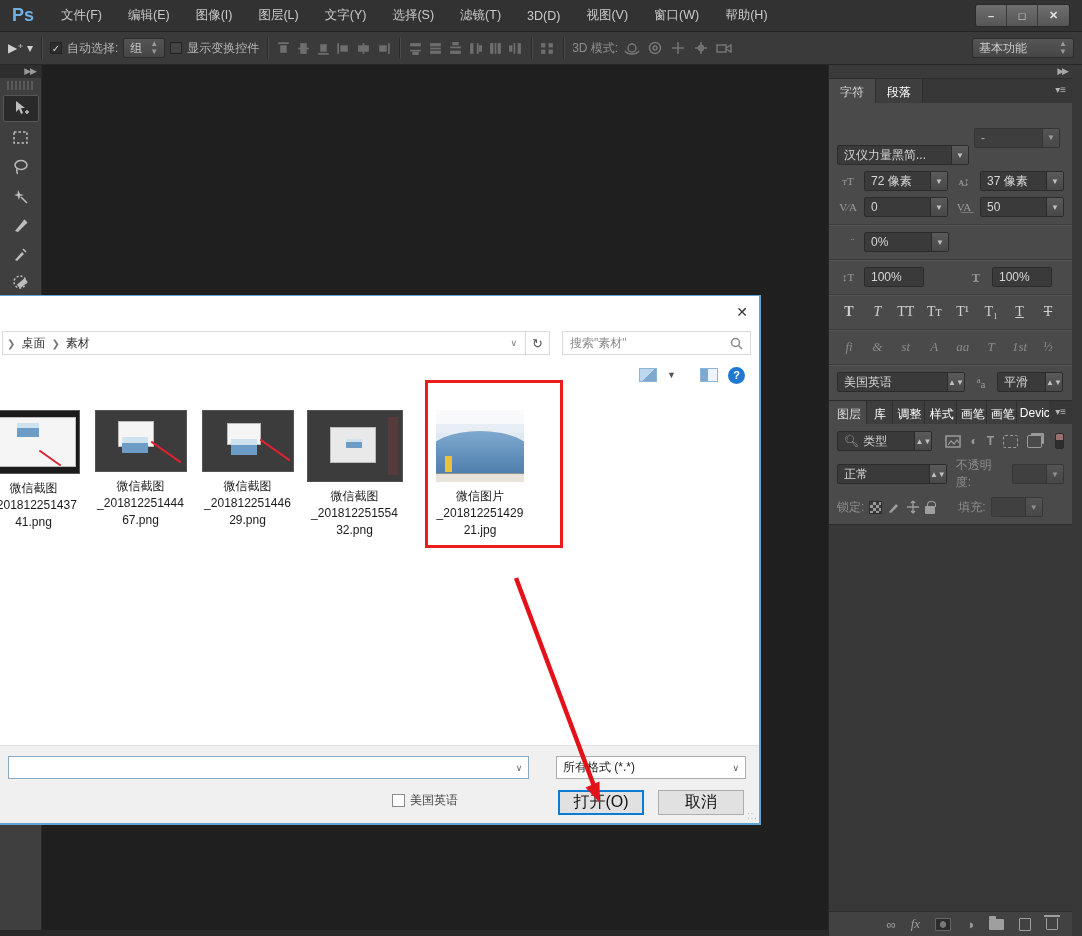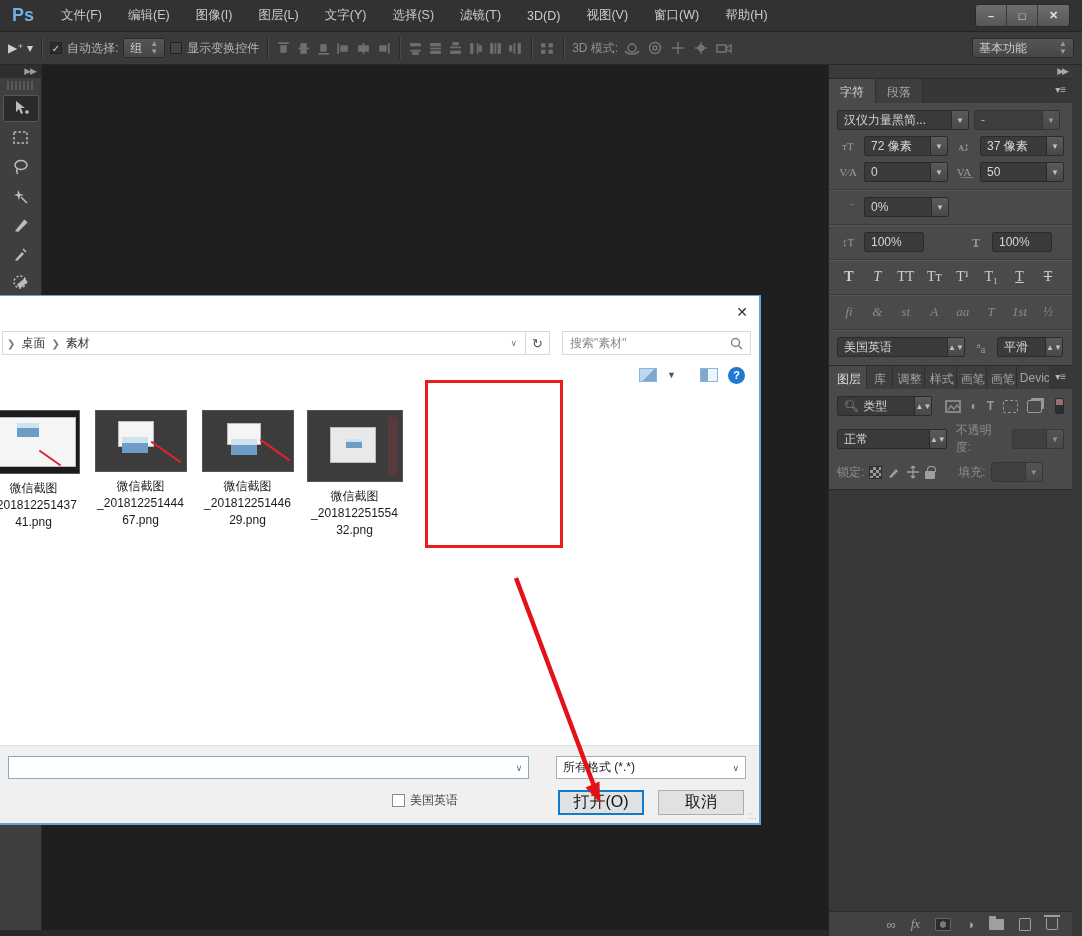--- a/index.html
+++ b/index.html
@@ -51,21 +51,21 @@
   .canvas { position:absolute; top:65px; left:42px; width:786px; bottom:0; background:#1f1f1f; }
   .statusstrip { position:absolute; left:0; bottom:0; height:6px; width:828px; background:#292929; }
 
   
   .rightstrip { position:absolute; top:65px; left:1072px; width:10px; bottom:0; background:#383838; }
   .rightpanels { position:absolute; top:65px; left:828px; width:244px; bottom:0; background:#474747;
                  border-left:1px solid #262626; display:flex; flex-direction:column; z-index:2; }
   .collapsebar { height:14px; background:#3a3a3a; color:#a8a8a8; text-align:right; font-size:9px;
                  padding:1px 5px; border-bottom:1px solid #2c2c2c; letter-spacing:-2px; }
   .ptabs { height:24px; display:flex; background:#373737; align-items:stretch; }
-  .ptab { padding:5px 11px 3px; font-size:12px; color:#a3a3a3; background:#3e3e3e;
+  .ptab { padding:5px 11px 3px; font-size:12px; color:#ffffff; background:#3e3e3e;
           border-right:1px solid #2f2f2f; white-space:nowrap; overflow:hidden; }
   .ptab.active { background:#4a4a4a; color:#dadada; }
   .pmenu { margin-left:auto; color:#b5b5b5; padding:5px 6px; font-size:10px; flex:none; }
   .pbody { background:#4a4a4a; padding:7px 8px 6px; color:#c9c9c9; font-size:12px; }
 
   .prow { display:flex; align-items:center; gap:5px; margin-bottom:6px; }
   .picon { width:22px; color:#9c9c9c; font-size:11px; text-align:center; flex:none;
            font-family:"Liberation Serif",serif; }
   .pfield { display:flex; align-items:center; height:20px; background:#3a3a3a;
             border:1px solid #2b2b2b; border-radius:2px; color:#d6d6d6; font-size:12px;
@@ -368,21 +368,21 @@
   <div class="rightpanels">
     <div class="collapsebar">▶▶</div>
 
     <div class="ptabs">
       <div class="ptab active">字符</div>
       <div class="ptab">段落</div>
       <div class="pmenu">▾≡</div>
     </div>
     <div class="pbody">
       <div class="prow">
-        <span class="pfield" style="width:132px;">
+        <span class="pfield" style="width:132px;margin-top:35px;">
           <span class="val">汉仪力量黑简...</span>
             <span class="ddb">▼</span>
         </span>
         <span class="pfield" style="width:86px; opacity:.7;">
           <span class="val">-</span>
             <span class="ddb">▼</span>
         </span>
       </div>
       <div class="prow">
         <span class="picon">тT</span>
@@ -607,20 +607,32 @@
           <span class="bluepic" style="left:38px; top:28px; width:16px; height:9px;"></span>
           <span style="position:absolute; right:4px; top:6px; bottom:6px; width:10px; background:#553b3b;"></span>
         </div>
         <div class="fname">
           <div>微信截图</div>
           <div>_201812251554</div>
           <div>32.png</div>
         </div>
       </div>
 
+      <div class="fitem" style="width:120px; margin-left:12px;">
+        <div class="fthumb photo">
+          <span class="building"></span>
+          <span class="ground"></span>
+          <span class="yellow"></span>
+        </div>
+        <div class="fname">
+          <div>微信图片</div>
+          <div>_201812251429</div>
+          <div>21.jpg</div>
+        </div>
+      </div>
     </div>
 
     <div class="dlg-bottom">
 
       <span class="fn-input">
         <input value="" style="">
         <span class="chev">∨</span>
       </span>
       <span class="ft-combo">
         <span>所有格式 (*.*)</span>

